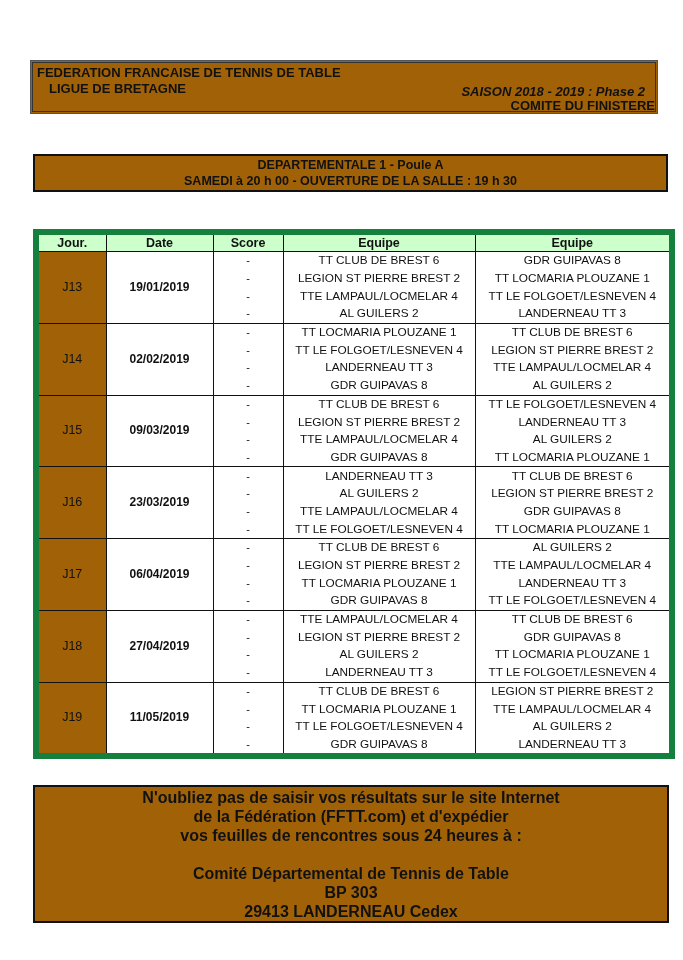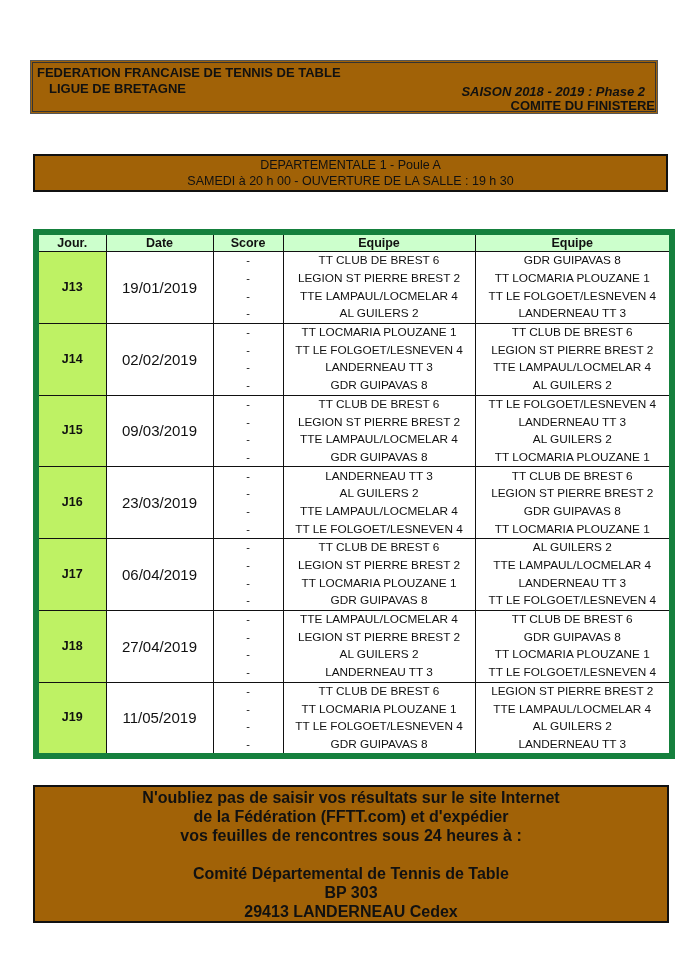--- a/index.html
+++ b/index.html
@@ -18,39 +18,39 @@
       position: absolute; font-weight: bold; font-size: 13px; white-space: nowrap;
     }
     #hdr-fed { left: 4px; top: 2px; }
     #hdr-ligue { left: 16px; top: 18px; }
     #hdr-saison { right: 10px; top: 21px; font-style: italic; }
     #hdr-comite { left: 0; right: 0; text-align: right; top: 35px; }
 
     #division-box {
       position: absolute; left: 33px; top: 154px; width: 635px; height: 38px;
       border: 2px solid #111; box-sizing: border-box; text-align: center;
-      font-weight: normal; font-size: 12.5px; line-height: 16px; padding-top: 1px;
+      font-weight: bold; font-size: 12.5px; line-height: 16px; padding-top: 1px;
     }
 
     #schedule {
       position: absolute; left: 33px; top: 229px; width: 636px;
       border-collapse: collapse; table-layout: fixed;
       border: 6px solid #15803d;
     }
     #schedule th {
       background: #ccffcc; font-size: 12.5px; font-weight: bold; height: 16px;
       border: 1px solid #111; padding: 0; line-height: 16px;
     }
     #schedule td {
       border-left: 1px solid #111; border-right: 1px solid #111;
       padding: 0; height: 17.7px; font-size: 11.8px; text-align: center;
       line-height: 17px; white-space: nowrap;
     }
-    #schedule td.jour { background: #bef264; font-weight: bold; font-size: 12.5px; }
-    #schedule td.date { font-weight: normal; font-size: 15px; }
+    #schedule td.jour { background: #a16207; font-weight: normal; font-size: 12.5px; }
+    #schedule td.date { font-weight: bold; font-size: 12px; }
     #schedule td.score { font-size: 11px; }
     #schedule tr.first td { border-top: 1.5px solid #111; }
     #schedule td.jour, #schedule td.date { border-top: 1.5px solid #111; border-bottom: 1.5px solid #111; }
 
     #notice-box {
       position: absolute; left: 33px; top: 785px; width: 636px; height: 138px;
       border: 2px solid #111; box-sizing: border-box; text-align: center;
       font-weight: bold; font-size: 16px; line-height: 19px; padding-top: 1px;
     }
     #notice-box .blank { height: 19px; }

